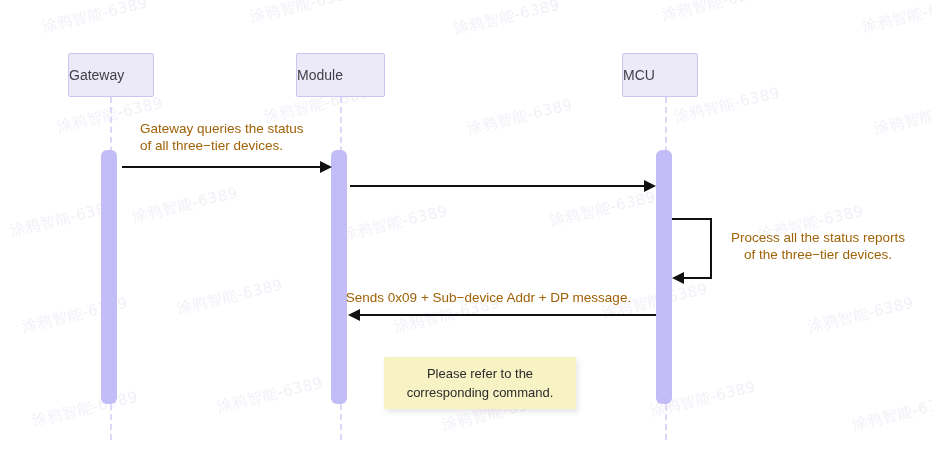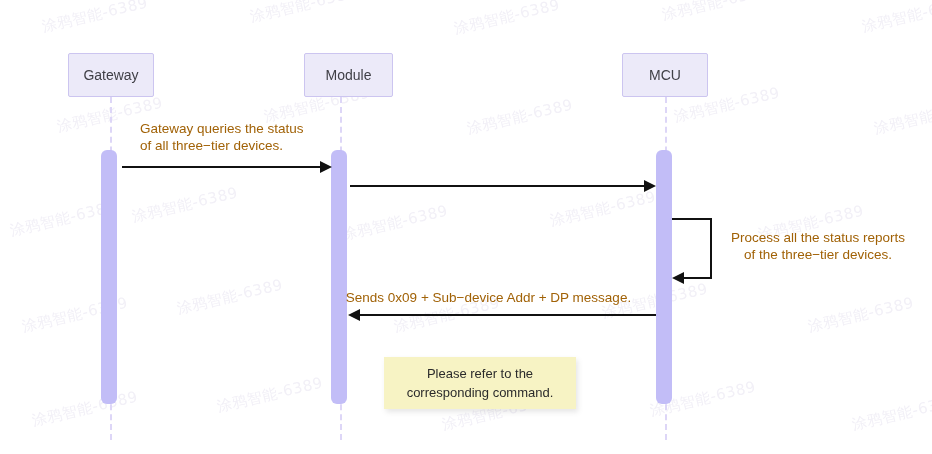--- a/index.html
+++ b/index.html
@@ -34,21 +34,20 @@
 
   
   .participant {
     position: absolute;
     box-sizing: border-box;
     background: #eceaf9;
     border: 1px solid #ccc5f0;
     border-radius: 2px;
     display: flex;
     align-items: center;
-    justify-content: center;
     height: 44px;
   }
   .participant-label {
     font-size: 14px;
     color: #3f3f46;
     font-family: "Liberation Sans", sans-serif;
   }
 
   
   .lifeline {
@@ -166,24 +165,24 @@
   <div class="lifeline" style="left:340px; top:97px; height:343px;"></div>
   <div class="lifeline" style="left:665px; top:97px; height:343px;"></div>
 
   <div class="activation" style="left:101px; top:150px; height:254px;"></div>
   <div class="activation" style="left:331px; top:150px; height:254px;"></div>
   <div class="activation" style="left:656px; top:150px; height:254px;"></div>
 
   <div class="participant" style="left:68px; top:53px; width:86px;">
     <span class="participant-label">Gateway</span>
   </div>
-  <div class="participant" style="left:304px; top:53px; width:89px;">
+  <div class="participant" style="left:296px; top:53px; width:89px;">
     <span class="participant-label">Module</span>
   </div>
-  <div class="participant" style="left:622px; top:53px; width:86px;">
+  <div class="participant" style="left:622px; top:53px; width:76px;">
     <span class="participant-label">MCU</span>
   </div>
 
   <div class="msg-label left-align" style="left:140px; top:120px; width:240px;">Gateway queries the status
 of all three−tier devices.</div>
   <div class="msg-line" style="left:122px; top:166px; width:200px;"></div>
   <div class="arrowhead right" style="left:320px; top:161px;"></div>
 
   <div class="msg-line" style="left:350px; top:185px; width:295px;"></div>
   <div class="arrowhead right" style="left:644px; top:180px;"></div>

